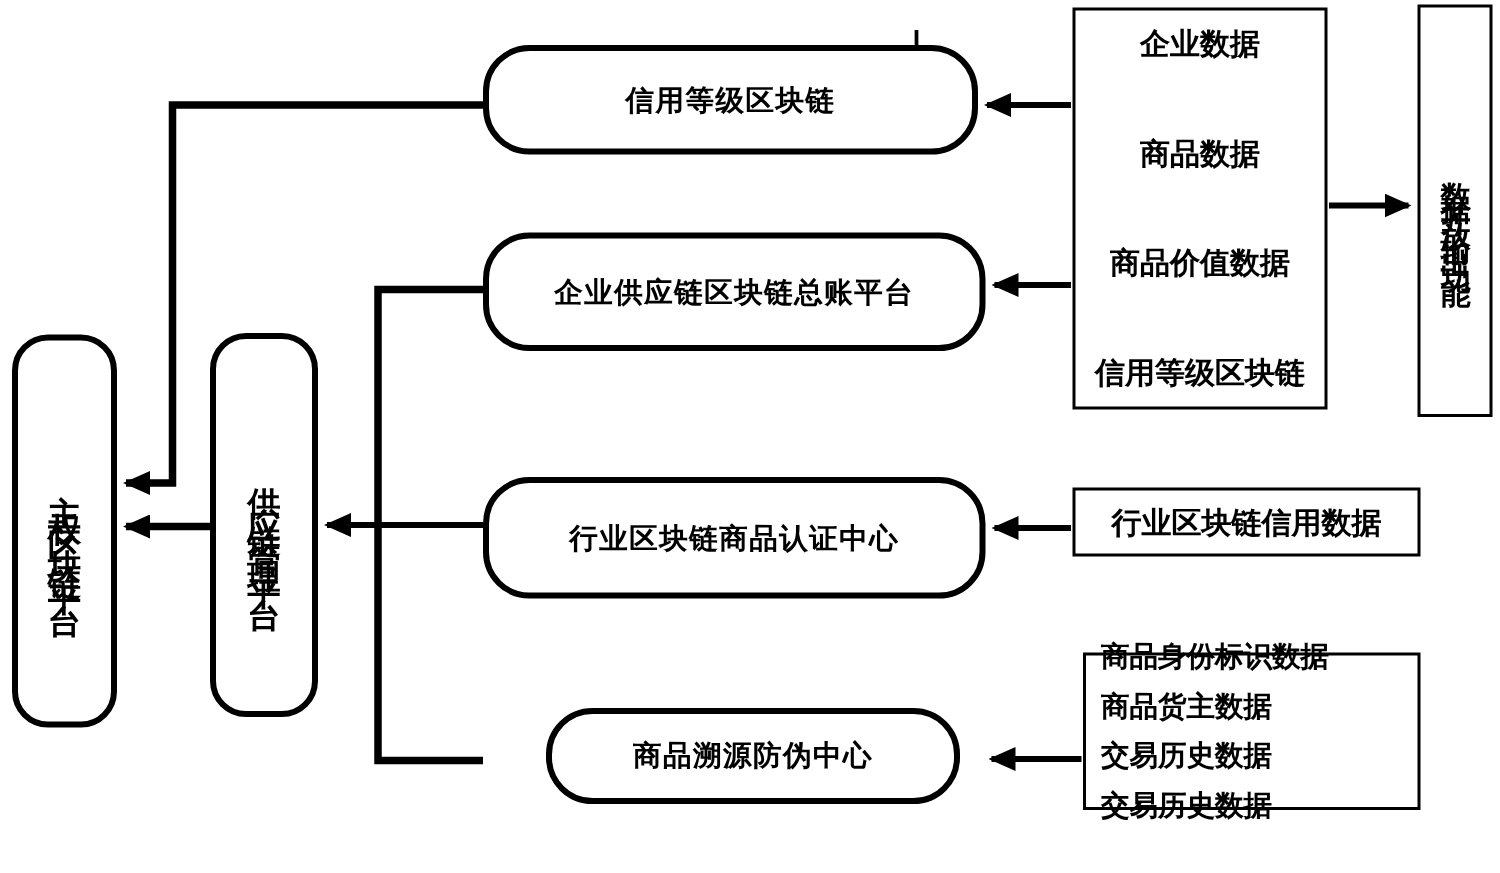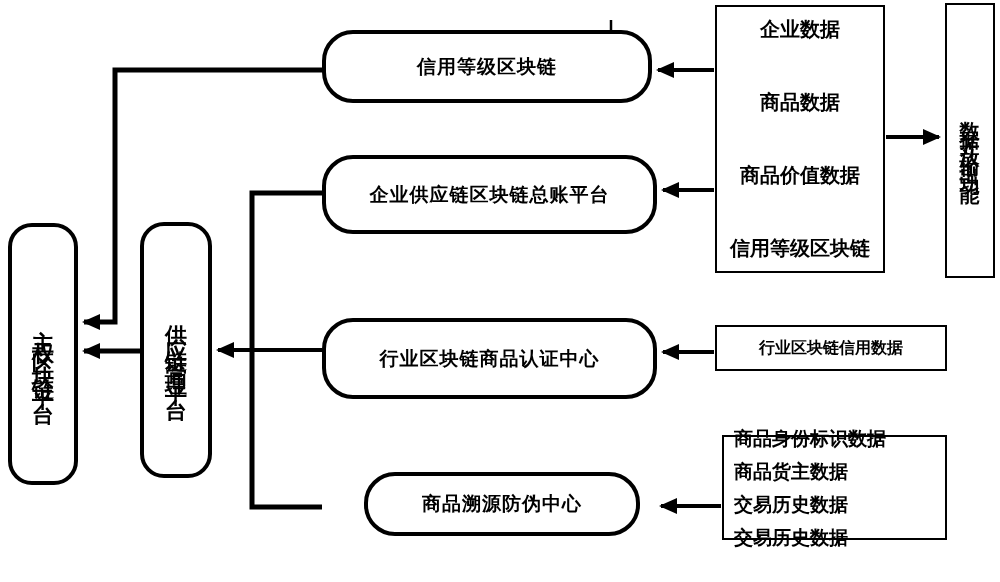--- a/index.html
+++ b/index.html
@@ -79,21 +79,21 @@
     white-space: nowrap;
   }
   #node-sovereign   { left: 8px;   top: 223px; width: 70px;  height: 262px; }
   #node-supply      { left: 140px; top: 222px; width: 72px;  height: 256px; }
   #node-credit      { left: 322px; top: 30px;  width: 330px; height: 73px; }
   #node-ledger      { left: 322px; top: 155px; width: 335px; height: 79px; }
   #node-cert        { left: 322px; top: 318px; width: 335px; height: 81px; }
   #node-trace       { left: 322px; top: 472px; width: 276px; height: 64px; margin-left: 42px; }
   #node-datasources { left: 715px; top: 5px;   width: 170px; height: 268px; }
   #node-output      { left: 945px; top: 3px;   width: 50px;  height: 275px; }
-  #node-inddata     { left: 715px; top: 325px; width: 232px; height: 46px; font-size: 16px; }
+  #node-inddata     { left: 715px; top: 325px; width: 232px; height: 46px; font-size: 20px; }
   #node-commdata    { left: 722px; top: 435px; width: 225px; height: 105px; }
 </style>
 </head>
 <body>
 
 <div class="canvas">
 
   <svg class="connectors" viewBox="0 0 1000 582" xmlns="http://www.w3.org/2000/svg">
     <defs>
       <marker id="arrowhead" markerUnits="userSpaceOnUse" markerWidth="18" markerHeight="16" refX="16" refY="8" orient="auto">

